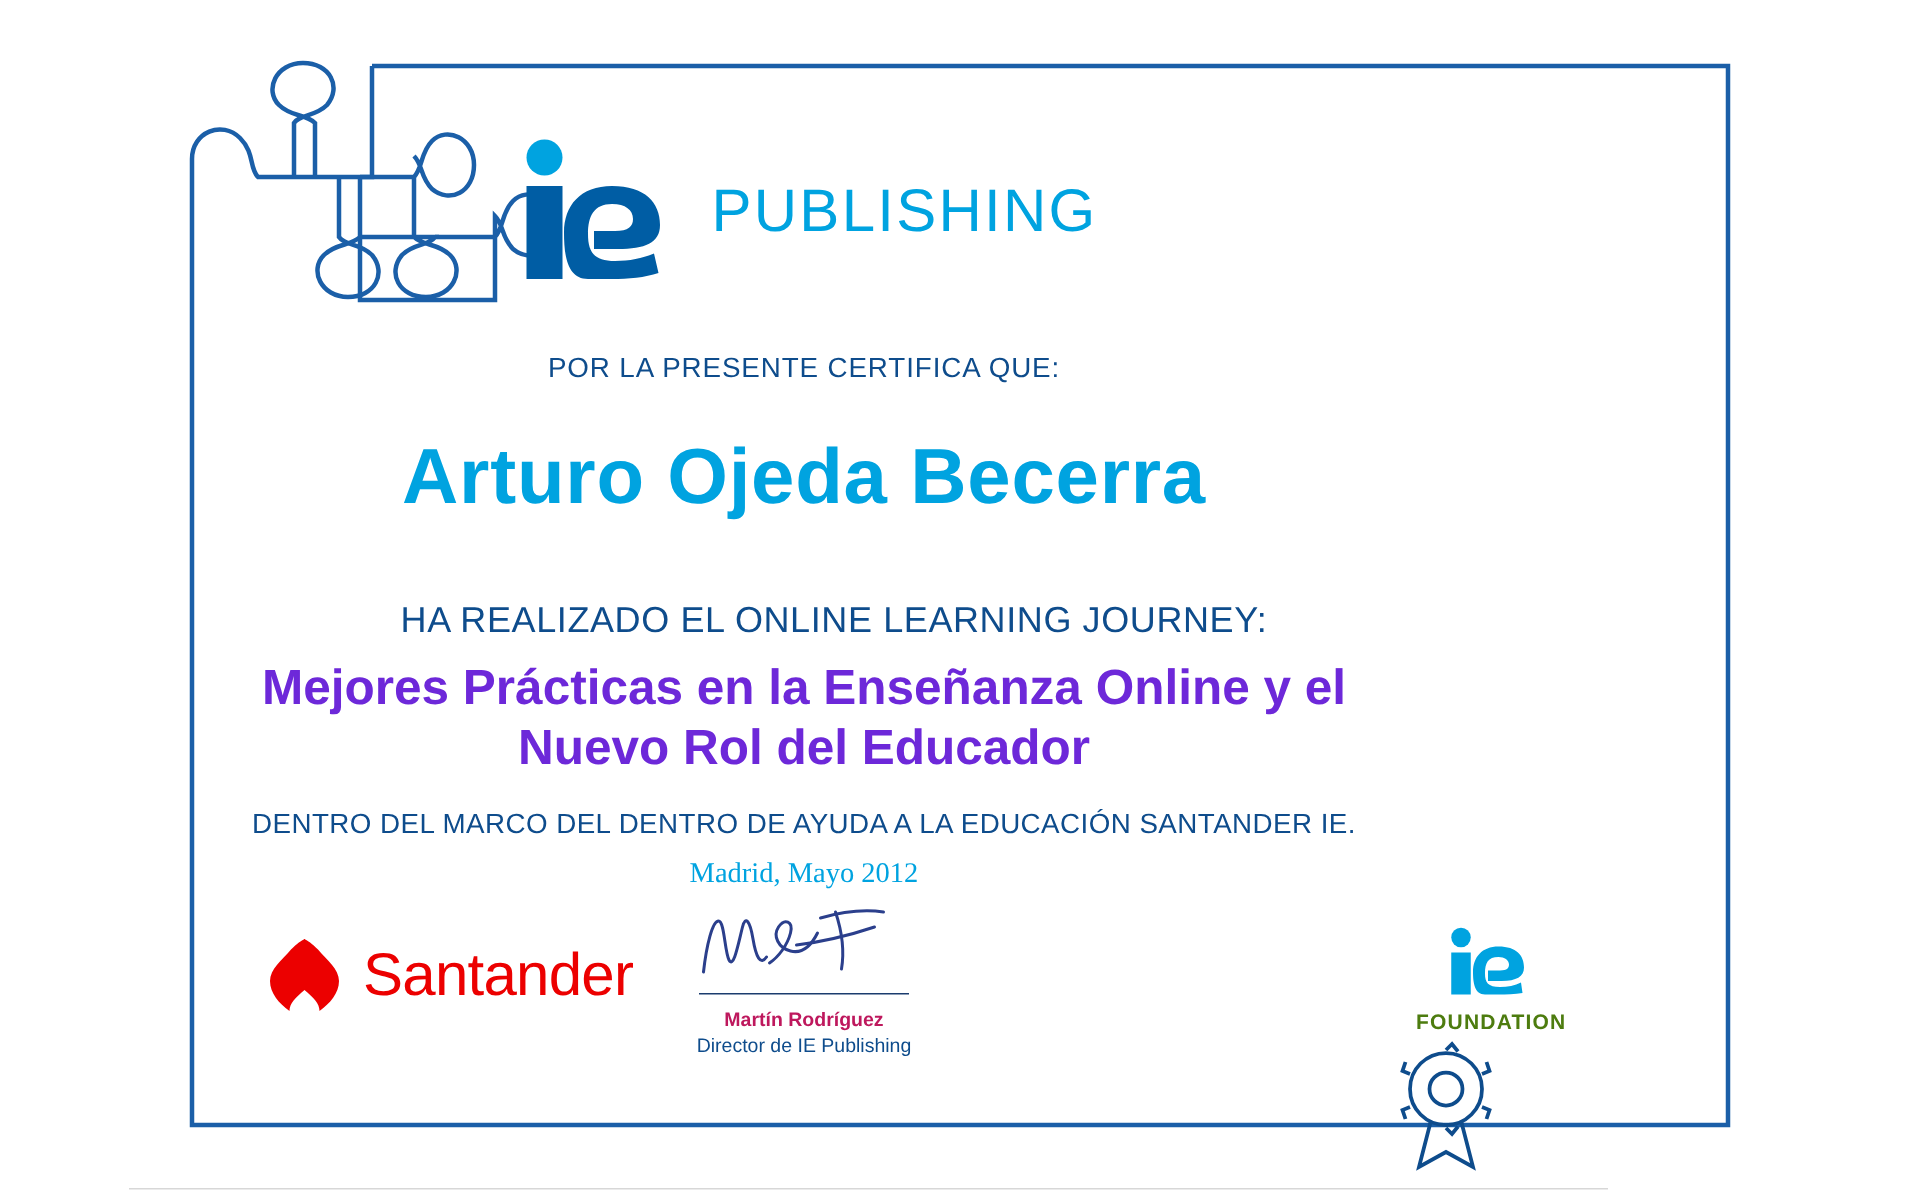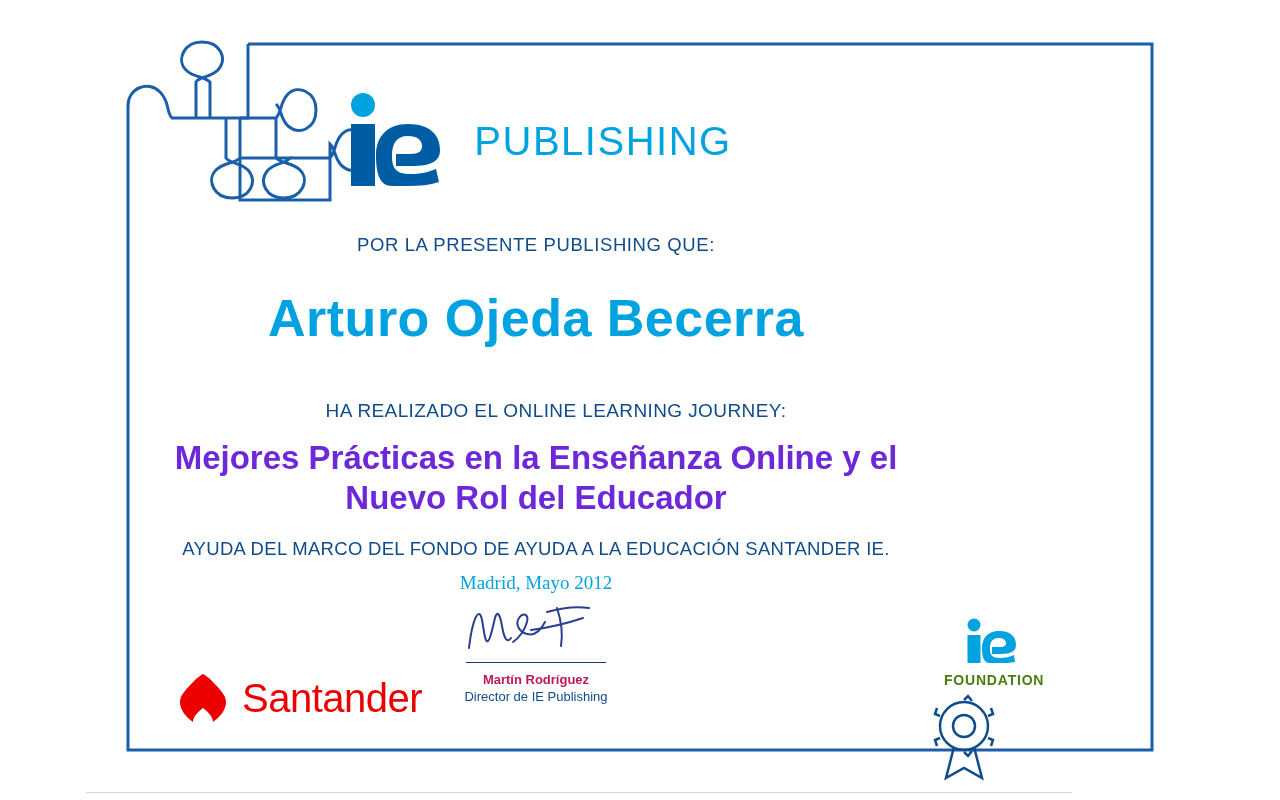--- a/index.html
+++ b/index.html
@@ -65,21 +65,21 @@
   }
   .recipient {
     top: 288px;
     font-size: 52px;
     font-weight: bold;
     color: #00A3E0;
     letter-spacing: 0.5px;
   }
   .journey-label {
     top: 400px;
-    font-size: 19px;
+    font-size: 24px;
     letter-spacing: 0.4px;
     color: #0E4C8C;
     margin-left: 40px;
   }
   .course-title {
     top: 438px;
     font-size: 33px;
     font-weight: bold;
     color: #6d28d9;
     line-height: 40px;
@@ -99,21 +99,20 @@
   }
 
   
   .santander {
     position: absolute;
     left: 176px;
     top: 624px;
     display: flex;
     align-items: center;
     gap: 12px;
-    margin-top: 48px;
   }
   .santander-word {
     font-family: "Liberation Sans", sans-serif;
     font-size: 40px;
     color: #EC0000;
     letter-spacing: -0.5px;
   }
 
   
   .signature-block {
@@ -281,25 +280,25 @@
 
   <div class="ie-logo-block">
     <svg width="118" height="100" viewBox="0 0 118 100">
       <circle cx="23" cy="13" r="12" fill="#00A3E0"></circle>
       <rect x="11" y="32" width="24" height="62" fill="#005DA4"></rect>
       <path d="M 52 94 C 38 94 36 78 36 63 C 36 45 47 32 68 32 C 90 32 100 43 100 58 C 100 70 90 74 72 74 L 56 74 L 56 62 L 70 62 C 79 62 82 59 82 54 C 82 48 77 44 68 44 C 56 44 52 52 52 64 C 52 76 56 82 70 82 C 80 82 89 80 96 77 L 99 90 C 90 93 79 94 68 94 Z" fill="#005DA4"></path>
     </svg>
     <span class="ie-publishing-word">PUBLISHING</span>
   </div>
 
-  <div class="line certifies">POR LA PRESENTE PUBLISHING QUE:</div>
+  <div class="line certifies">POR LA PRESENTE CERTIFICA QUE:</div>
   <div class="line recipient">Arturo Ojeda Becerra</div>
   <div class="line journey-label">HA REALIZADO EL ONLINE LEARNING JOURNEY:</div>
   <div class="line course-title">Mejores Prácticas en la Enseñanza Online y el Nuevo Rol del Educador</div>
-  <div class="line framework">AYUDA DEL MARCO DEL FONDO DE AYUDA A LA EDUCACIÓN SANTANDER IE.</div>
+  <div class="line framework">DENTRO DEL MARCO DEL DENTRO DE AYUDA A LA EDUCACIÓN SANTANDER IE.</div>
   <div class="line place-date">Madrid, Mayo 2012</div>
 
   <div class="santander">
     <svg width="54" height="52" viewBox="0 0 54 52">
       <path d="M27 2 C 33 11 36 17 36 23 C 36 28 33 31 27 36 C 21 41 17 45 17 50 C 10 45 4 38 4 30 C 4 22 12 16 18 9 C 22 5 25 3 27 2 Z" fill="#EC0000"></path>
       <path d="M27 2 C 21 11 18 17 18 23 C 18 28 21 31 27 36 C 33 41 37 45 37 50 C 44 45 50 38 50 30 C 50 22 42 16 36 9 C 32 5 29 3 27 2 Z" fill="#EC0000"></path>
     </svg>
     <span class="santander-word">Santander</span>
   </div>
 

